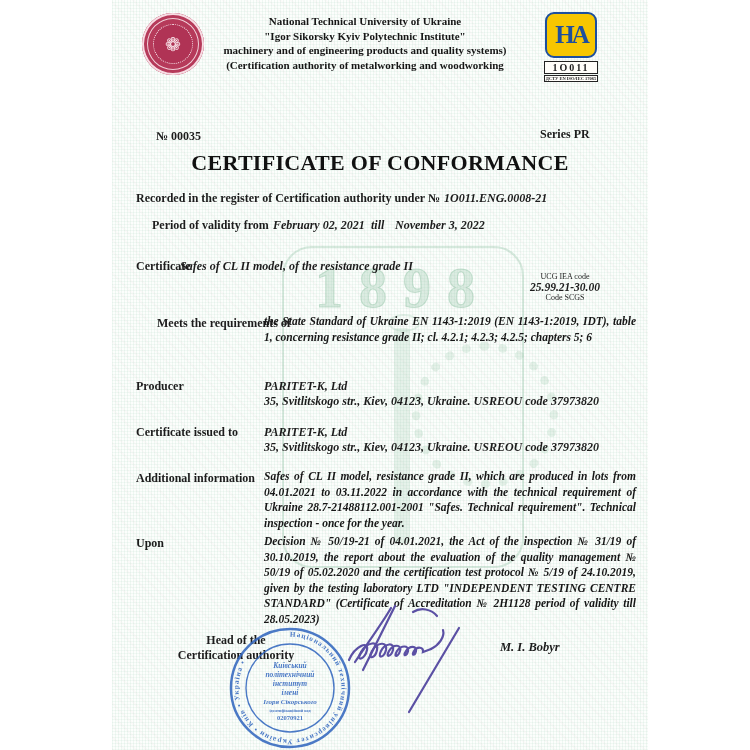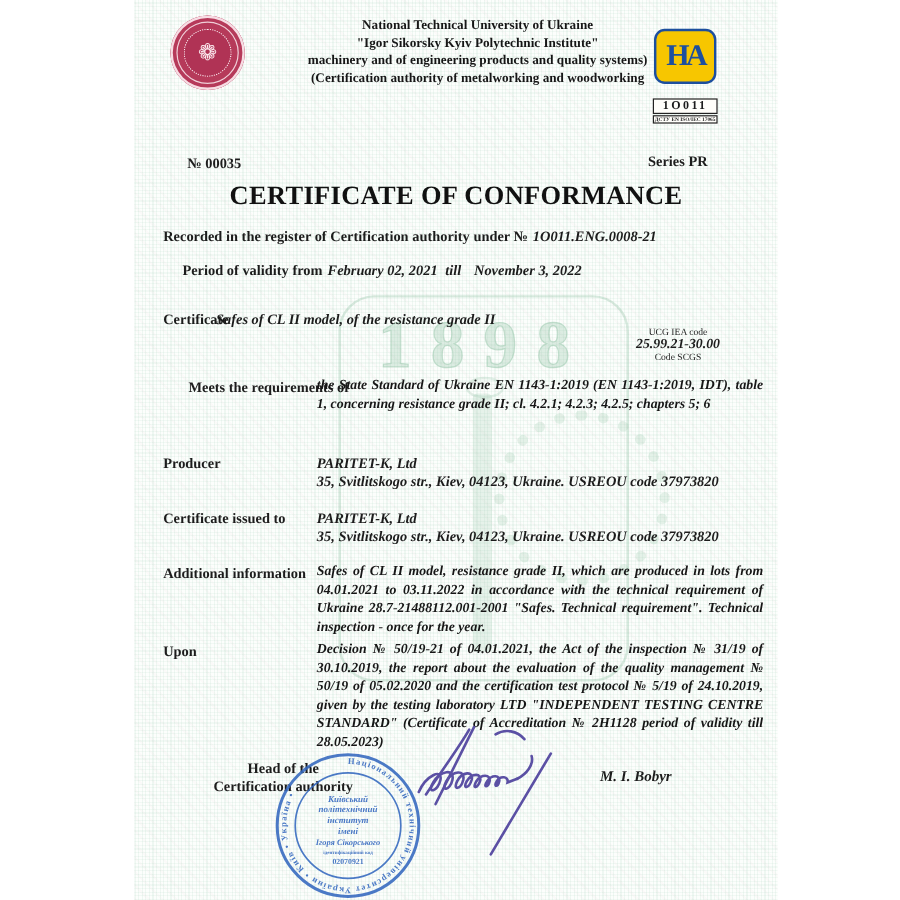--- a/index.html
+++ b/index.html
@@ -24,23 +24,23 @@
             border:2px solid rgba(146,196,166,0.25);border-radius:50%;}
   .wm-gear{position:absolute;left:300px;top:342px;width:128px;height:128px;border-radius:50%;
            border:9px dotted rgba(146,196,166,0.22);pointer-events:none;}
   
   .emblem{left:30px;top:13px;width:62px;height:62px;border-radius:50%;
           background:#b63a5a;box-shadow:inset 0 0 0 2px #f7dde4, inset 0 0 0 5px #b63a5a, inset 0 0 0 6px #f0cfd8;
           display:flex;align-items:center;justify-content:center;}
   .emblem-inner{width:38px;height:38px;border-radius:50%;background:#b03355;border:1.5px dotted #fbe9ee;
           color:#fbe9ee;display:flex;align-items:center;justify-content:center;font-size:19px;}
   .header-text{left:88px;top:14px;width:330px;text-align:center;font-weight:bold;
-          font-size:11px;line-height:14.5px;color:#161616;padding-left:33px;}
+          font-size:11px;line-height:14.5px;color:#161616;}
   .accr{left:430px;top:12px;width:58px;text-align:center;}
-  .accr-square{width:48px;height:42px;margin:12px auto;background:#f7c600;border:2px solid #1d4f9e;border-radius:9px;
+  .accr-square{width:48px;height:42px;margin:0 auto;background:#f7c600;border:2px solid #1d4f9e;border-radius:9px;
           display:flex;align-items:center;justify-content:center;
           color:#1d4f9e;font-weight:bold;font-size:25px;letter-spacing:-3px;}
   .accr-code{margin:3px auto 0;width:52px;border:1.5px solid #222;background:#fffefa;
           font-weight:bold;font-size:10px;letter-spacing:2px;}
   .accr-std{margin:1px auto 0;width:52px;border:1px solid #222;background:#fffefa;
           font-weight:bold;font-size:4.5px;letter-spacing:0;}
   
   .cert-no{left:44px;top:129px;font-size:12px;font-weight:bold;}
   .series{left:428px;top:127px;font-size:12px;font-weight:bold;}
   .title{left:0;top:150px;width:100%;text-align:center;font-size:22px;font-weight:bold;letter-spacing:0.3px;color:#111;}

